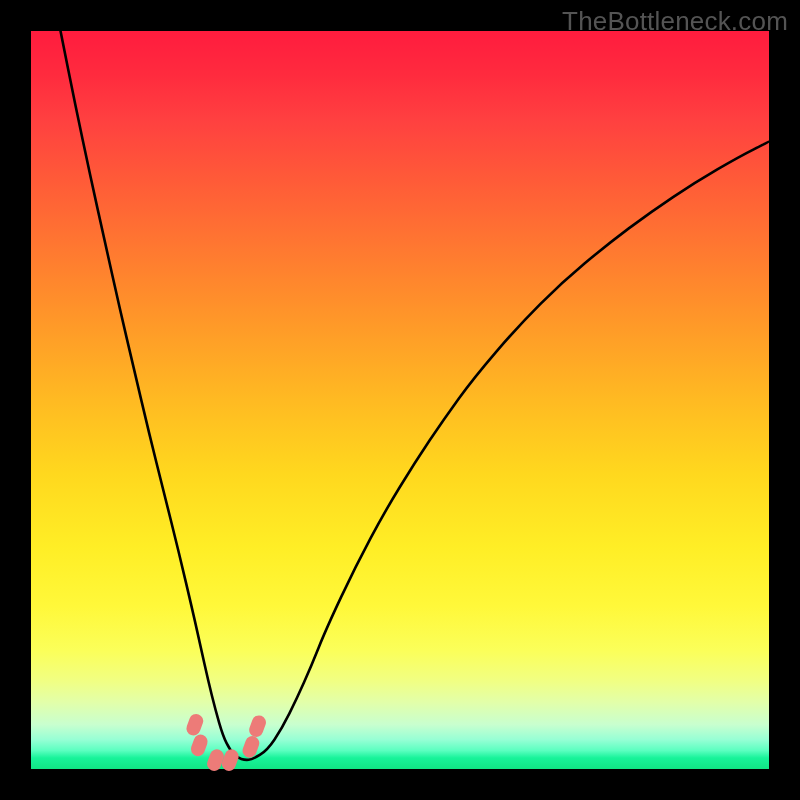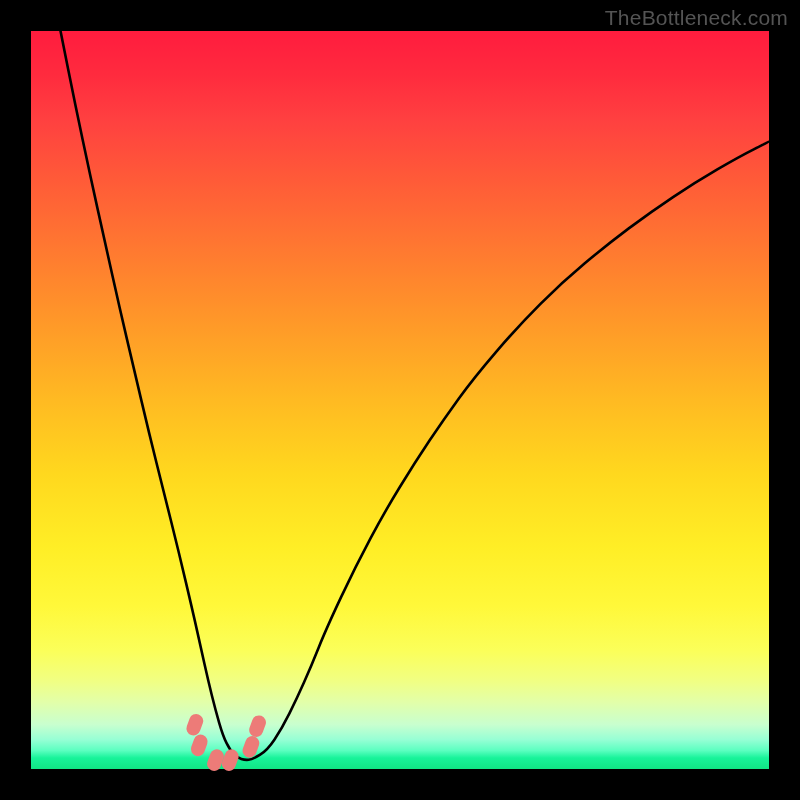--- a/index.html
+++ b/index.html
@@ -44,21 +44,21 @@
       #5bffc0 97.5%,
       #18f39a 98.5%,
       #11e584 100%
     );
   }
   .watermark {
     position: absolute;
     top: 6px;
     right: 12px;
     color: #545454;
-    font-size: 21px;
+    font-size: 26px;
     letter-spacing: 0.2px;
     font-weight: 400;
   }
   svg.curve {
     position: absolute;
     left: 0;
     top: 0;
     width: 738px;
     height: 738px;
     overflow: visible;

